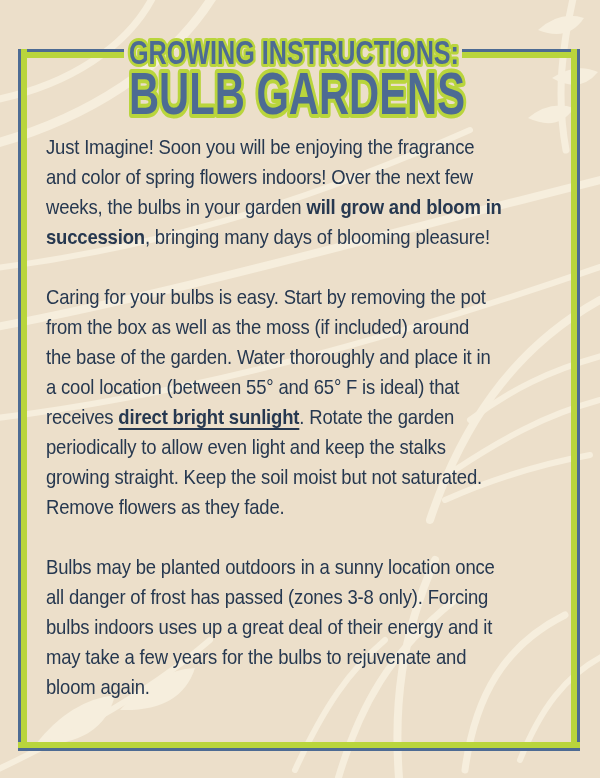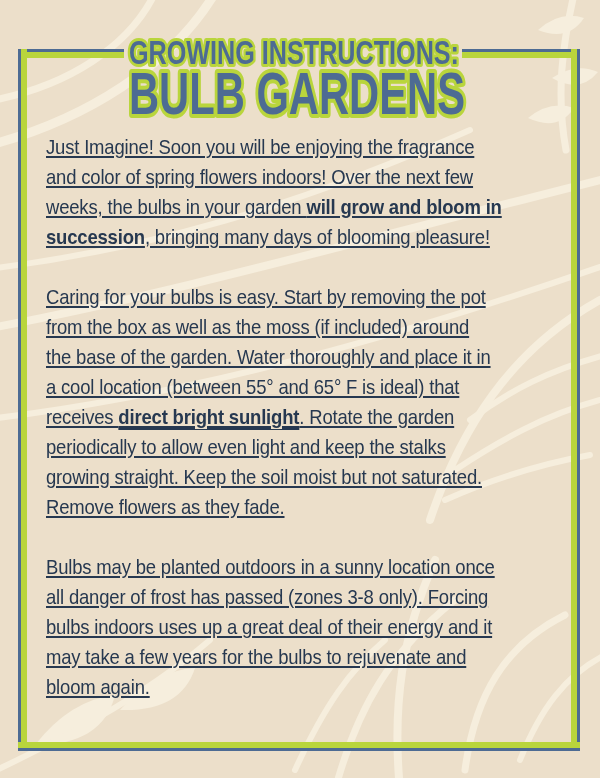--- a/index.html
+++ b/index.html
@@ -44,21 +44,20 @@
     paint-order:stroke;
     stroke-linejoin:round;
     text-anchor:middle;
   }
 
   .body-copy{
     position:absolute;left:46px;top:132px;width:520px;
     color:var(--text);
     font-size:21px;
     letter-spacing:-0.2px;
-    text-decoration:underline;
   }
   .para{
     transform:scaleX(0.88);
     transform-origin:0 0;
     margin-bottom:30px;
   }
   .line{line-height:30px;white-space:nowrap;}
   .seg-b{font-weight:bold;}
   .seg-u{text-decoration:underline;text-decoration-thickness:2px;text-underline-offset:4px;}
 </style>

